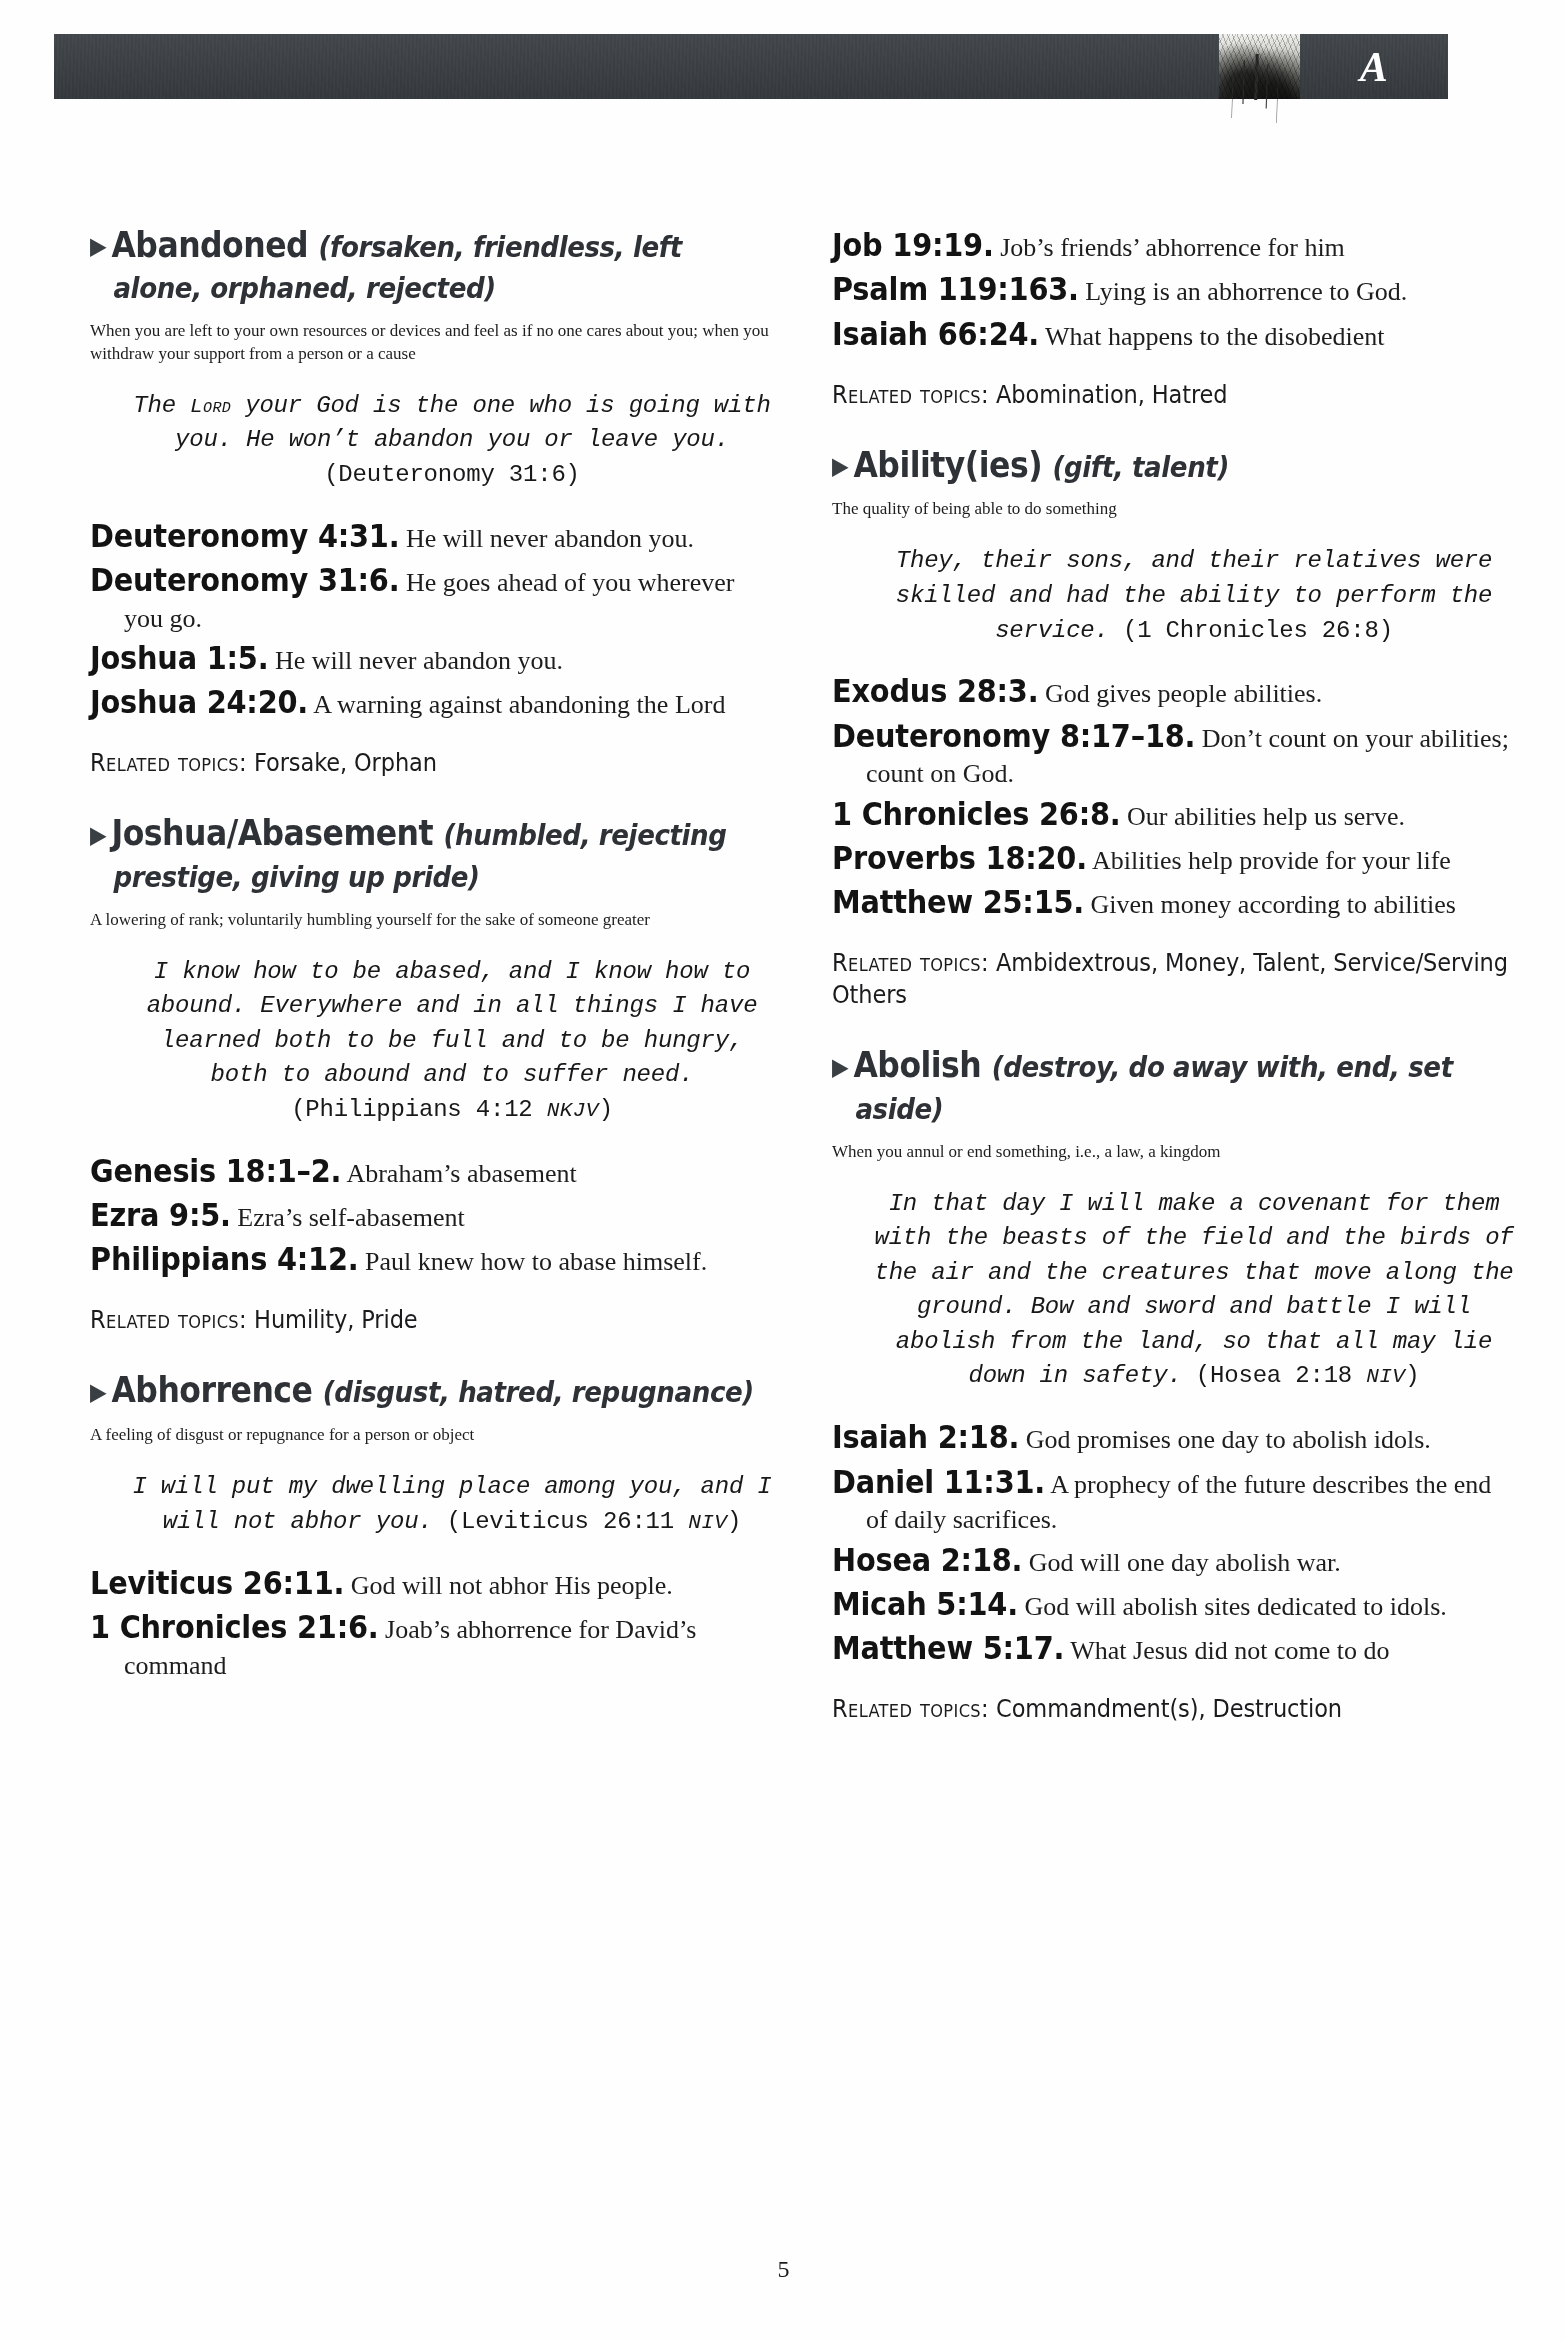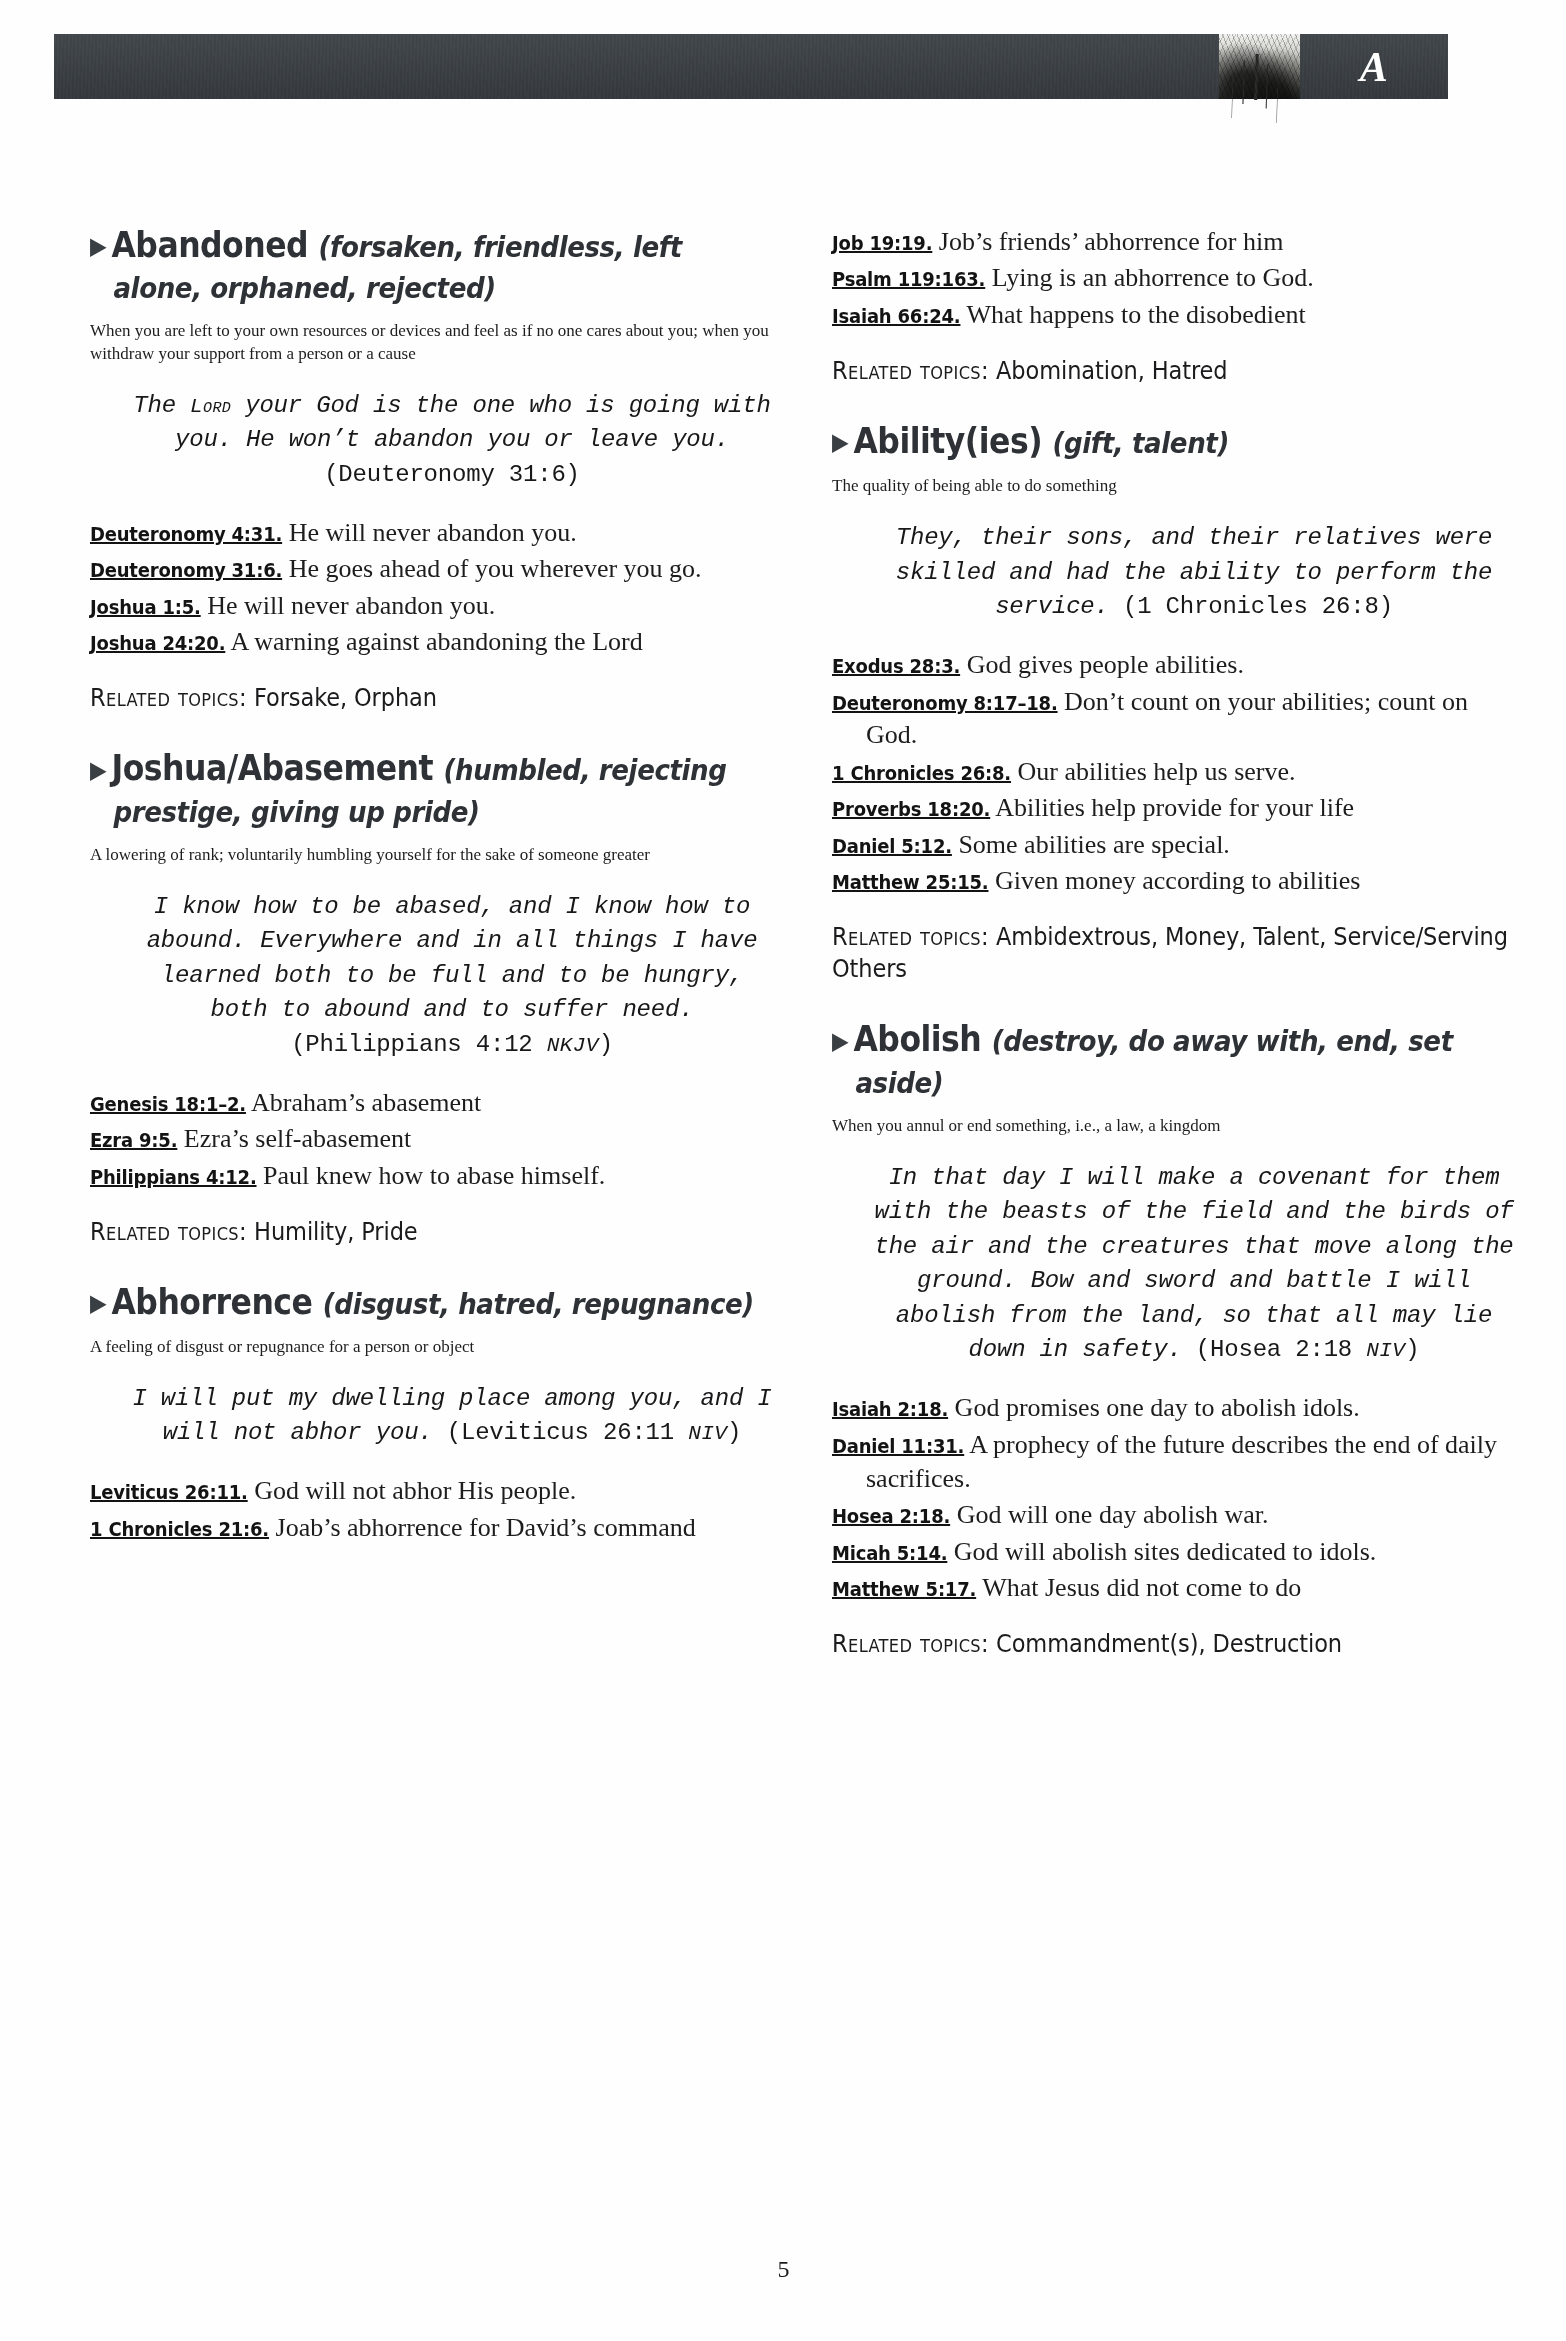--- a/index.html
+++ b/index.html
@@ -162,24 +162,23 @@
     font-size: 26px;
     line-height: 1.30;
     color: #1d1d1d;
     margin: 0 0 2.7px 0;
     padding-left: 34px;
     text-indent: -34px;
   }
   .refitem b {
     font-family: "DejaVu Sans Condensed", "Liberation Sans Narrow", "Liberation Sans", sans-serif;
     font-weight: bold;
-    font-size: 20px;
+    font-size: 32px;
     color: #131313;
     letter-spacing: -0.2px;
-    text-decoration: underline;
   }
 
   .related {
     font-family: "DejaVu Sans Condensed", "Liberation Sans Narrow", "Liberation Sans", sans-serif;
     font-size: 25px;
     line-height: 1.28;
     color: #1b1b1d;
     margin: 0 0 34px 0;
     letter-spacing: -0.1px;
   }
@@ -259,21 +258,20 @@
         <p class="related"><span class="lbl">Related topics:</span> <span>Abomination, Hatred</span></p>
         <div class="entry">
           <h2 class="headword"><span class="tri">▶</span><span>Ability(ies)</span> <span class="syn">(gift, talent)</span></h2>
           <p class="definition">The quality of being able to do something</p>
           <p class="quote">They, their sons, and their relatives were skilled and had the ability to perform the service. <span class="ref-plain">(1 Chronicles 26:8)</span></p>
           <div class="reflist">
             <p class="refitem"><b>Exodus 28:3.</b> <span>God gives people abilities.</span></p>
             <p class="refitem"><b>Deuteronomy 8:17–18.</b> <span>Don’t count on your abilities; count on God.</span></p>
             <p class="refitem"><b>1 Chronicles 26:8.</b> <span>Our abilities help us serve.</span></p>
             <p class="refitem"><b>Proverbs 18:20.</b> <span>Abilities help provide for your life</span></p>
-            <p class="refitem"><b>Daniel 5:12.</b> <span>Some abilities are special.</span></p>
             <p class="refitem"><b>Matthew 25:15.</b> <span>Given money according to abilities</span></p>
           </div>
           <p class="related"><span class="lbl">Related topics:</span> <span>Ambidextrous, Money, Talent, Service/Serving Others</span></p>
         </div>
         <div class="entry">
           <h2 class="headword"><span class="tri">▶</span><span>Abolish</span> <span class="syn">(destroy, do away with, end, set aside)</span></h2>
           <p class="definition">When you annul or end something, i.e., a law, a kingdom</p>
           <p class="quote">In that day I will make a covenant for them with the beasts of the field and the birds of the air and the creatures that move along the ground. Bow and sword and battle I will abolish from the land, so that all may lie down in safety. <span class="ref-plain">(Hosea 2:18 <span class="sc">NIV</span>)</span></p>
           <div class="reflist">
             <p class="refitem"><b>Isaiah 2:18.</b> <span>God promises one day to abolish idols.</span></p>

